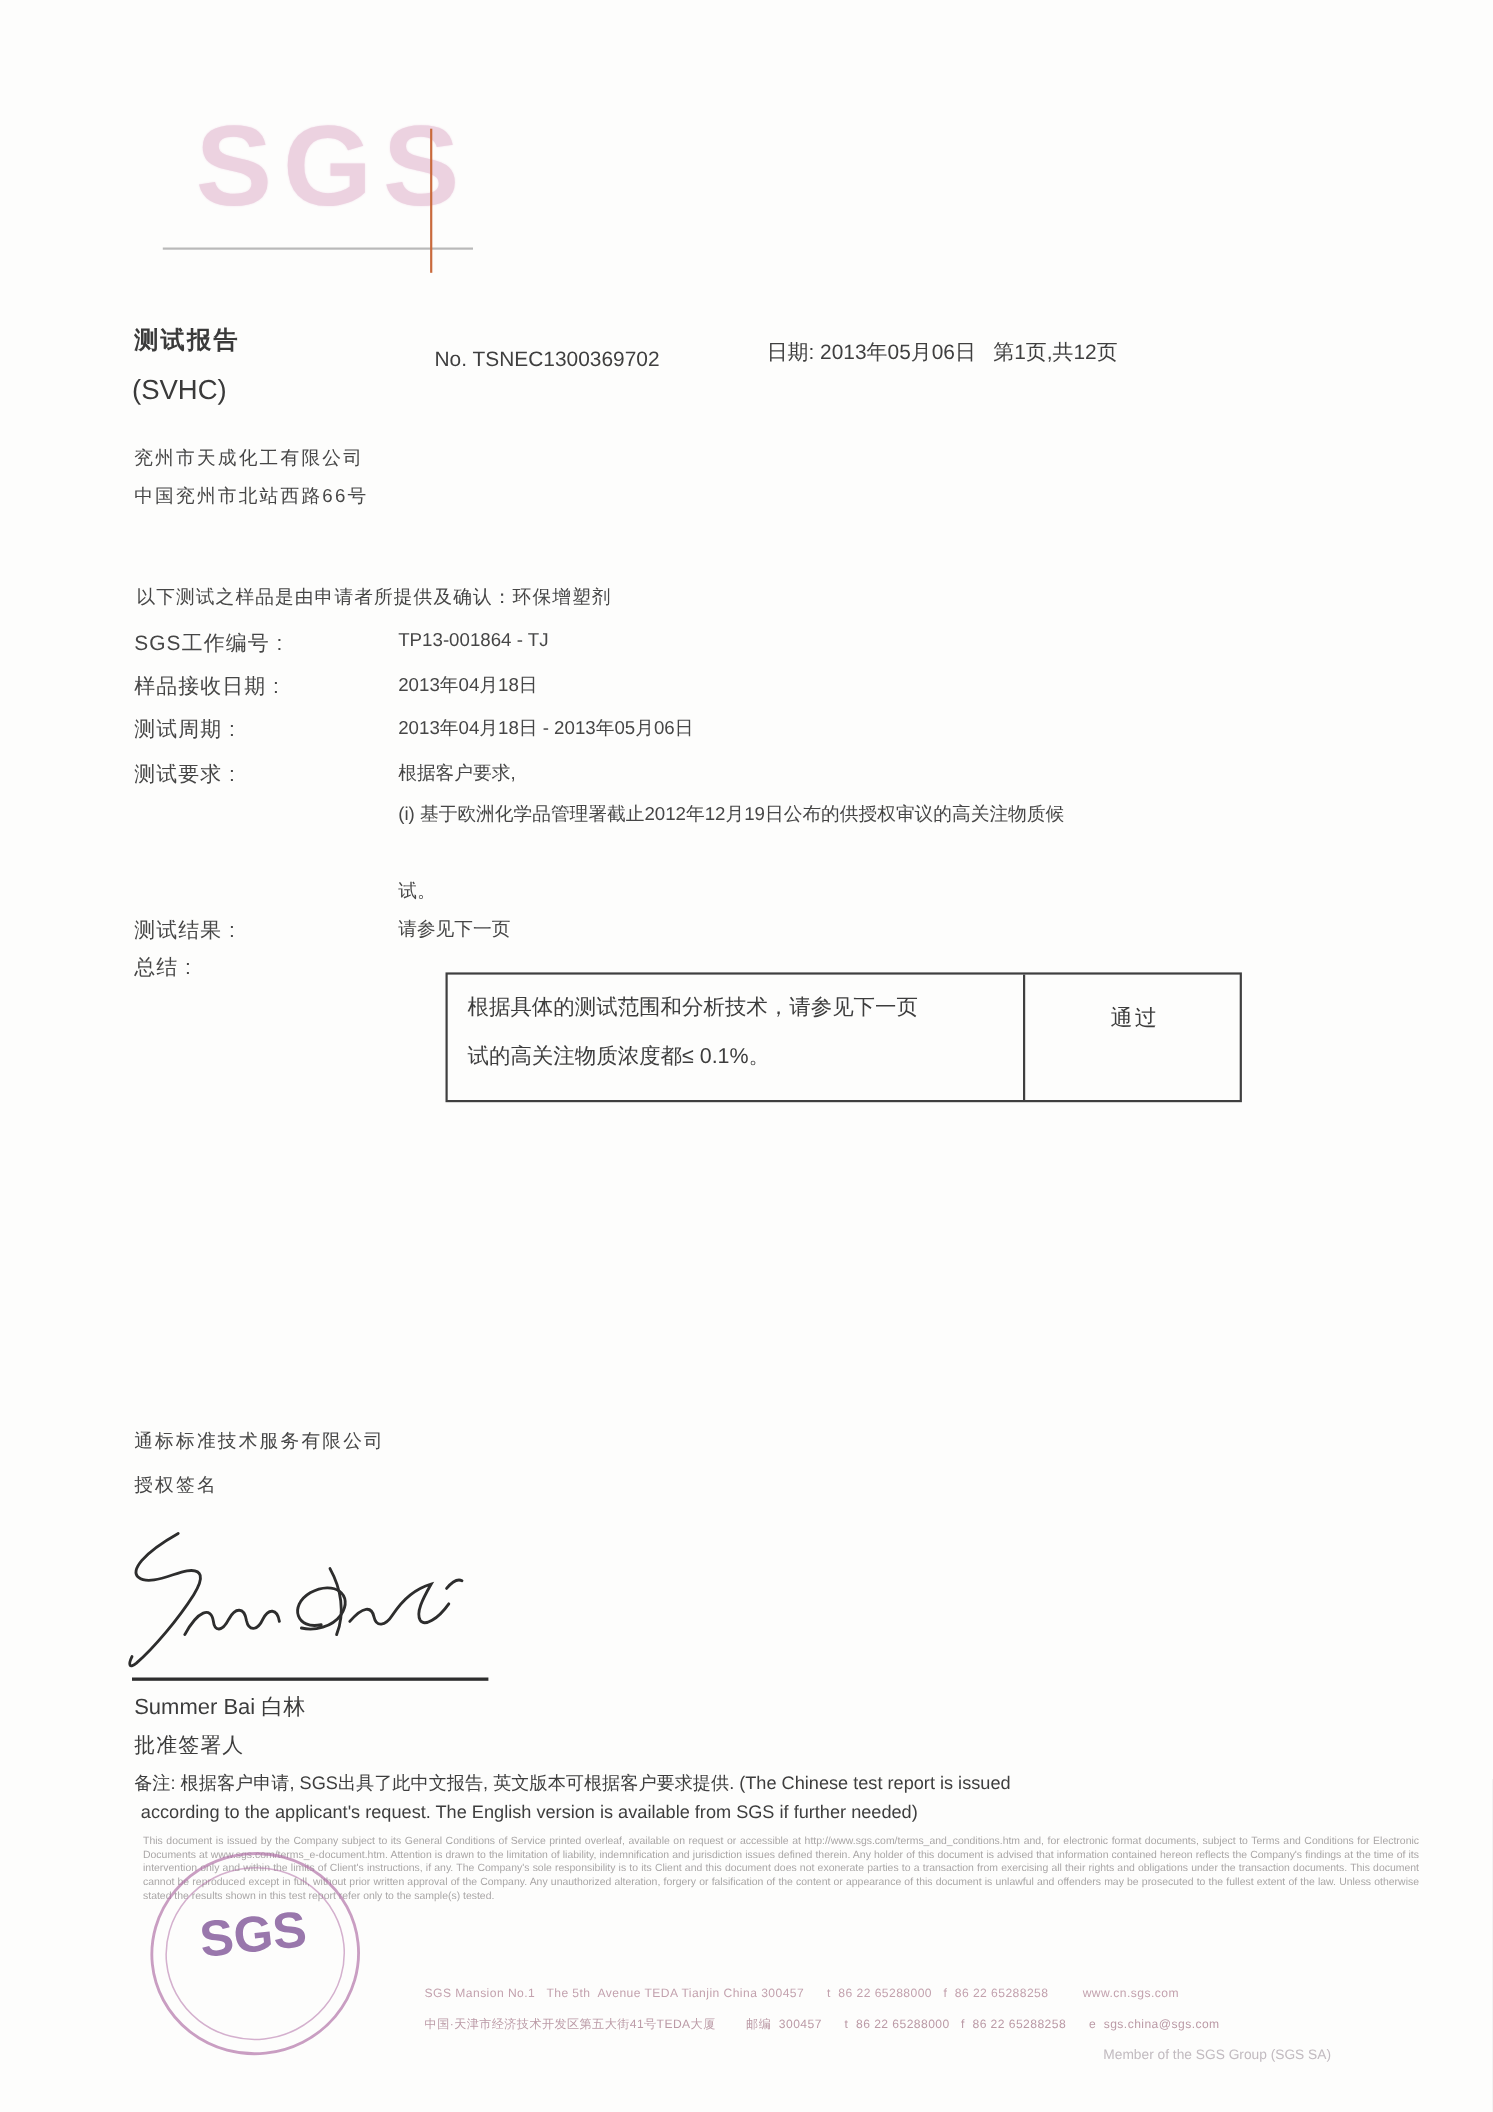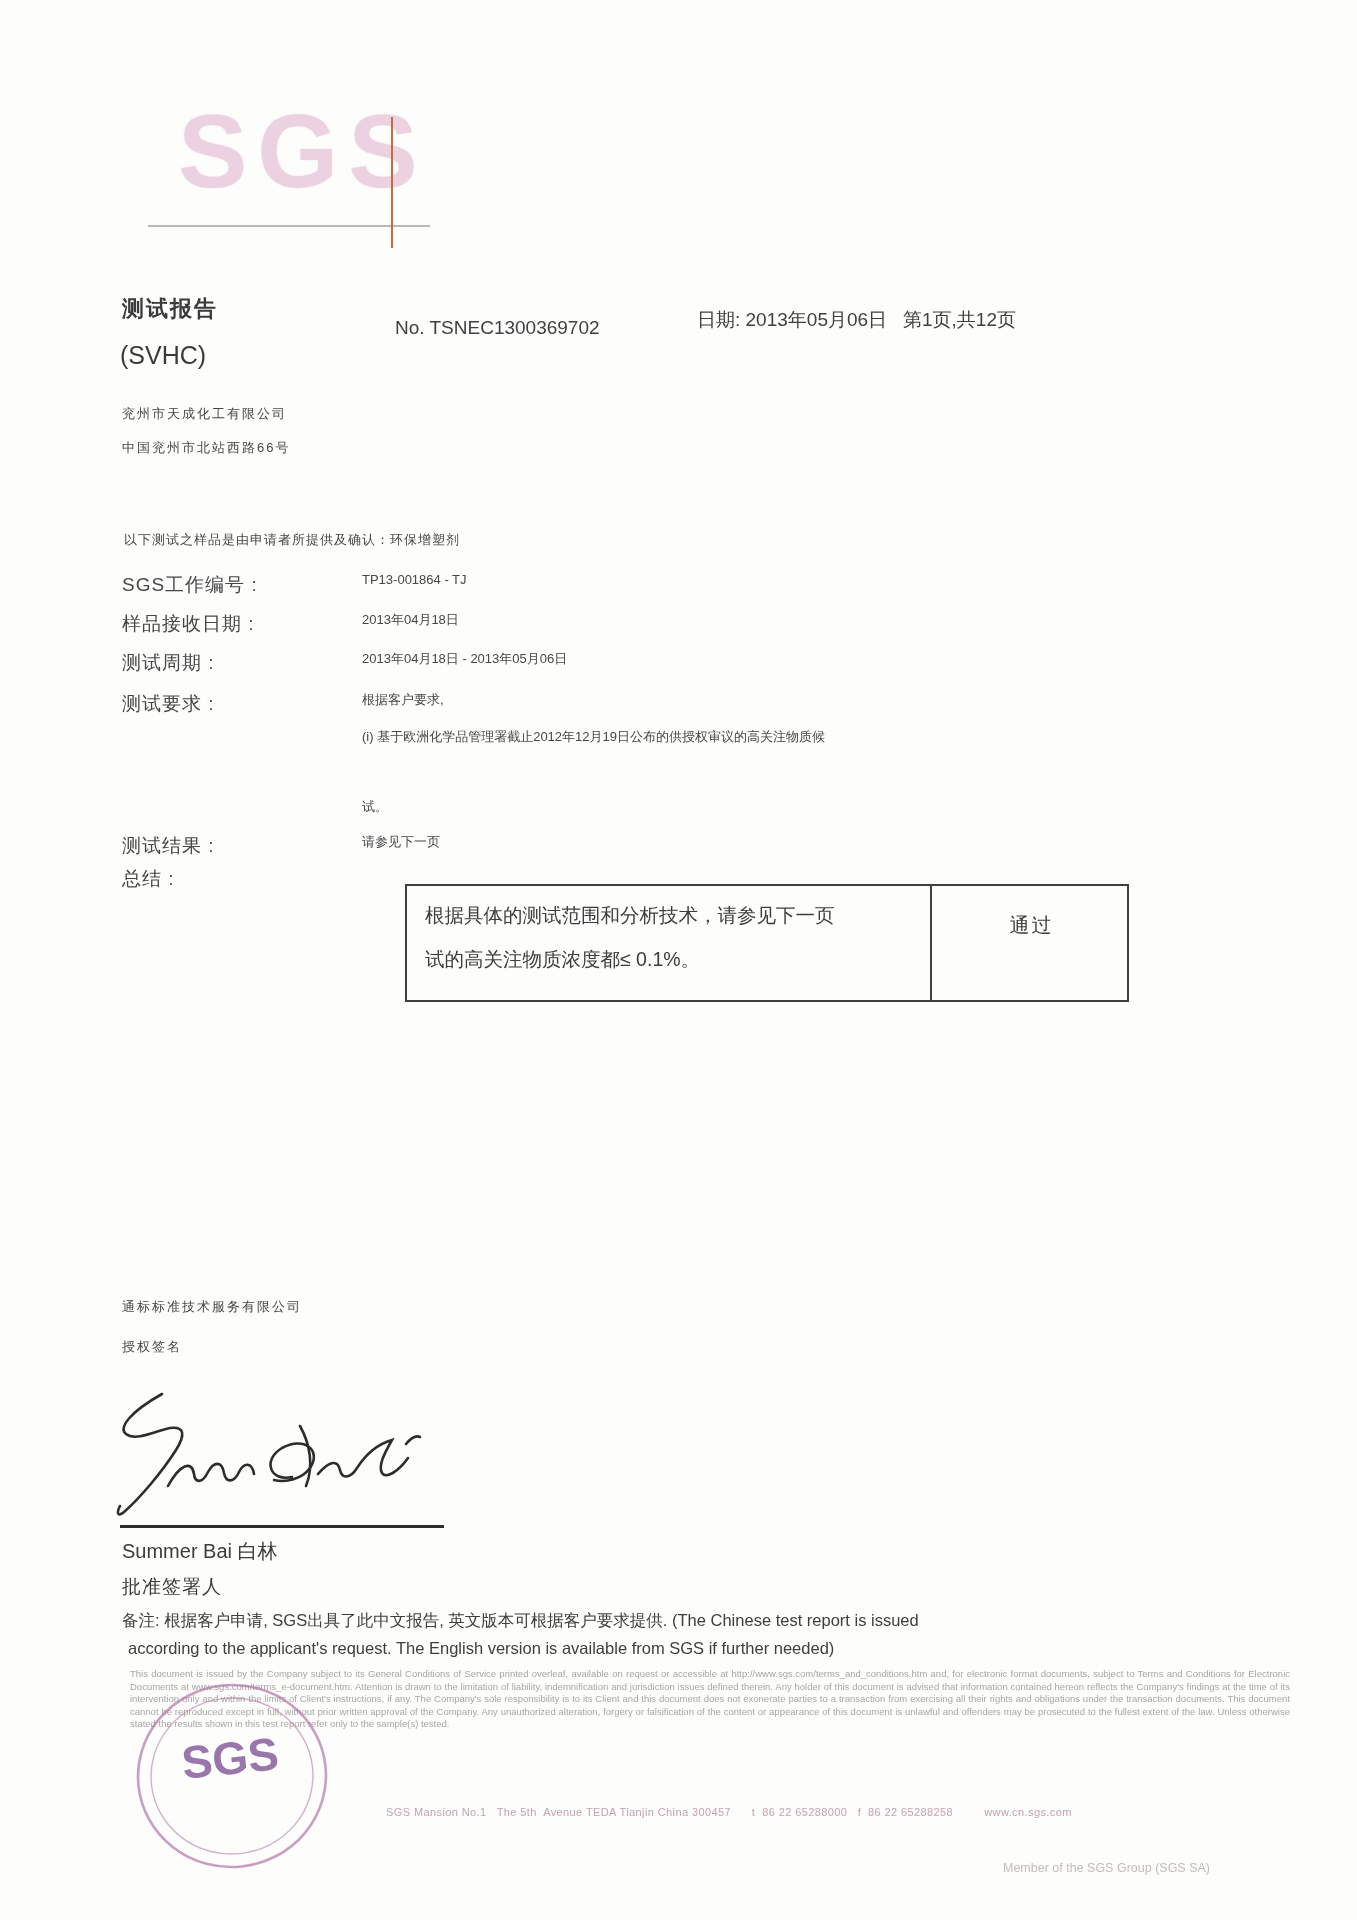--- a/index.html
+++ b/index.html
@@ -23,21 +23,21 @@
     font-family: "Liberation Sans", sans-serif;
   }
   .logo-underline { height: 2px; background: #a8a8a8; opacity: .8; }
   .logo-redline { width: 2px; background: #c96a3c; }
 
   
   .h-title { font-size: 22px; font-weight: 700; color: #3a3a3a; letter-spacing: 2px; }
   .h-sub   { font-size: 25px; font-weight: 400; color: #3a3a3a; }
   .h-meta  { font-size: 19px; color: #3f3f3f; }
 
-  .body-text { font-size: 13px; color: #464646; }
+  .body-text { font-size: 17px; color: #464646; }
   .label-col { font-size: 19px; color: #464646; letter-spacing: 1px; }
 
   
   .sum-table { border: 2px solid #3f3f3f; }
   .sum-divider { position: absolute; top: 0; bottom: 0; width: 2px; background: #3f3f3f; }
   .sum-text { font-size: 19.5px; color: #3d3d3d; }
   .verdict { font-size: 20px; color: #3d3d3d; letter-spacing: 2px; }
 
   
   .sig-rule { height: 3px; background: #2e2e2e; }
@@ -132,15 +132,16 @@
 
   <svg class="abs stamp" style="left:132px; top:1678px;" width="200" height="196" viewBox="0 0 200 196">
     <g transform="rotate(-6 100 98)">
       <ellipse cx="100" cy="98" rx="94" ry="91" fill="none" stroke="#b272a8" stroke-width="2.6" opacity="0.8"></ellipse>
       <ellipse cx="100" cy="98" rx="81" ry="78" fill="none" stroke="#b272a8" stroke-width="1.4" opacity="0.65"></ellipse>
       <text x="100" y="96" text-anchor="middle" font-size="46" font-weight="700" font-family="Liberation Sans, sans-serif" fill="#7c4f94" opacity="0.9">SGS</text>
     </g>
   </svg>
 
   <div class="abs footer-faint footer-en" style="left:386px; top:1806px;">SGS Mansion No.1   The 5th  Avenue TEDA Tianjin China 300457      t  86 22 65288000   f  86 22 65288258         www.cn.sgs.com</div>
+  <div class="abs footer-faint footer-cn" style="left:386px; top:1833px;">中国·天津市经济技术开发区第五大街41号TEDA大厦        邮编  300457      t  86 22 65288000   f  86 22 65288258      e  sgs.china@sgs.com</div>
   <div class="abs footer-member" style="left:1003px; top:1861px;">Member of the SGS Group (SGS SA)</div>
 
 </div>
 
 </body></html>

